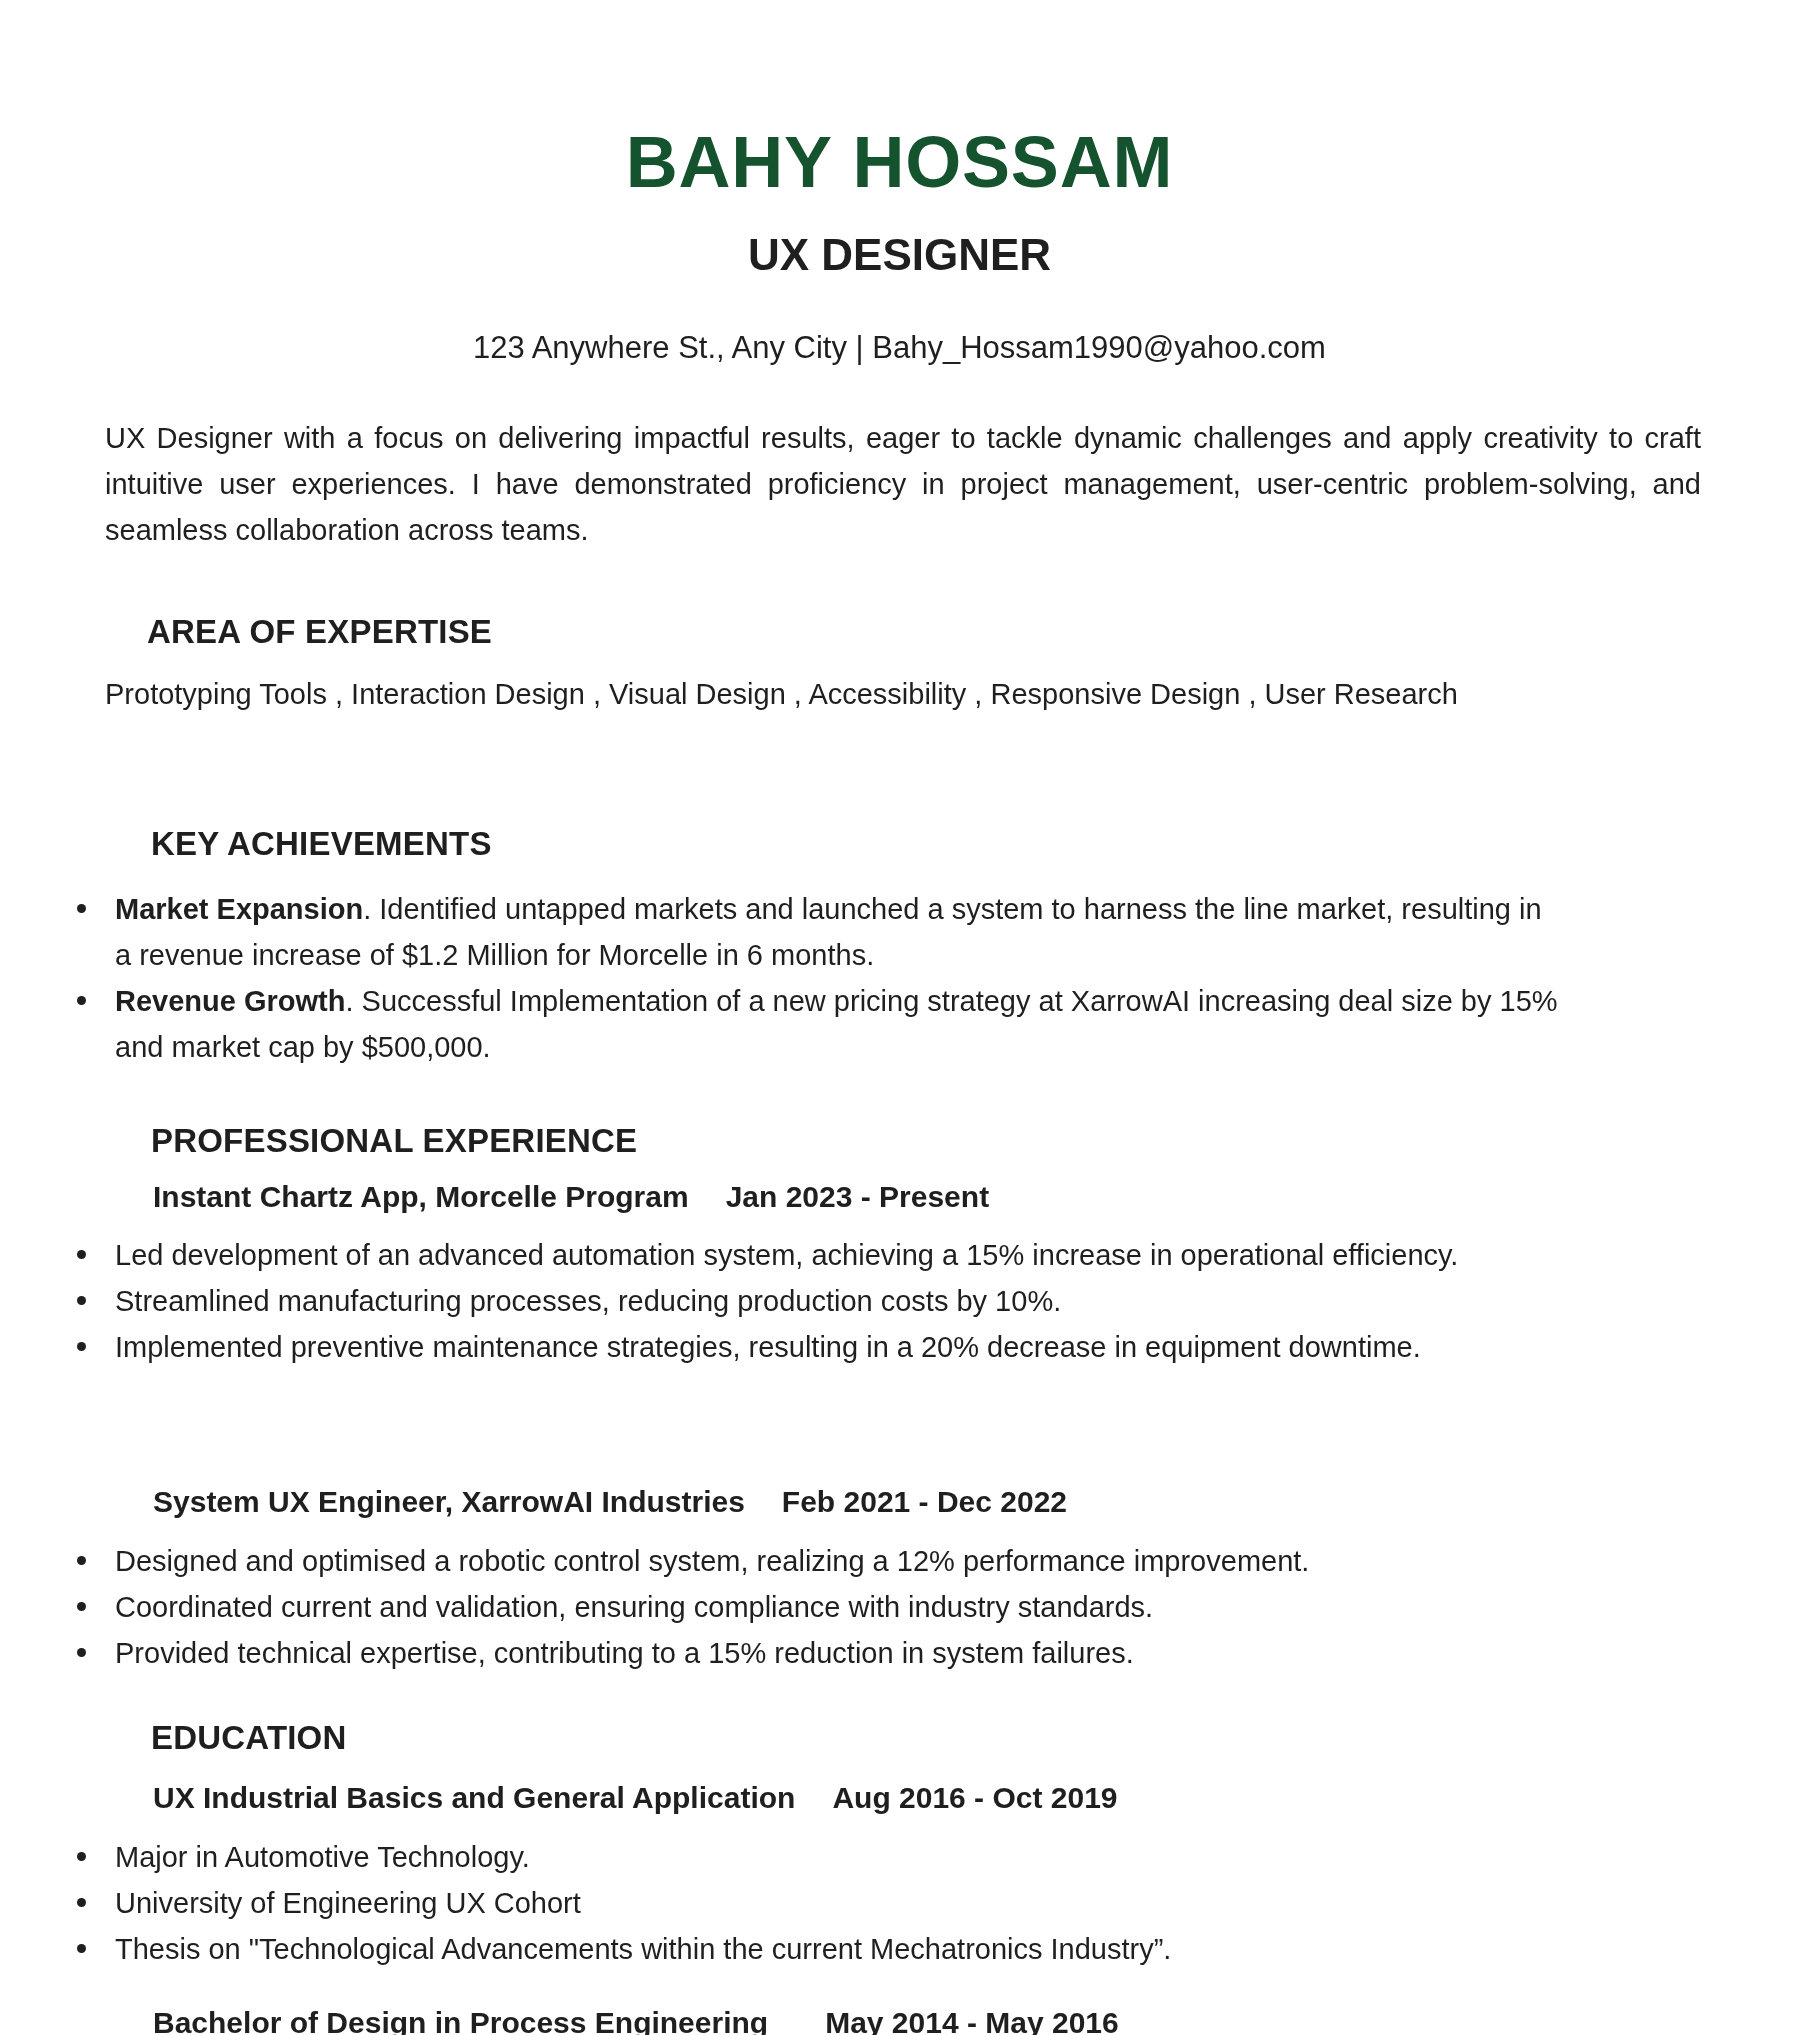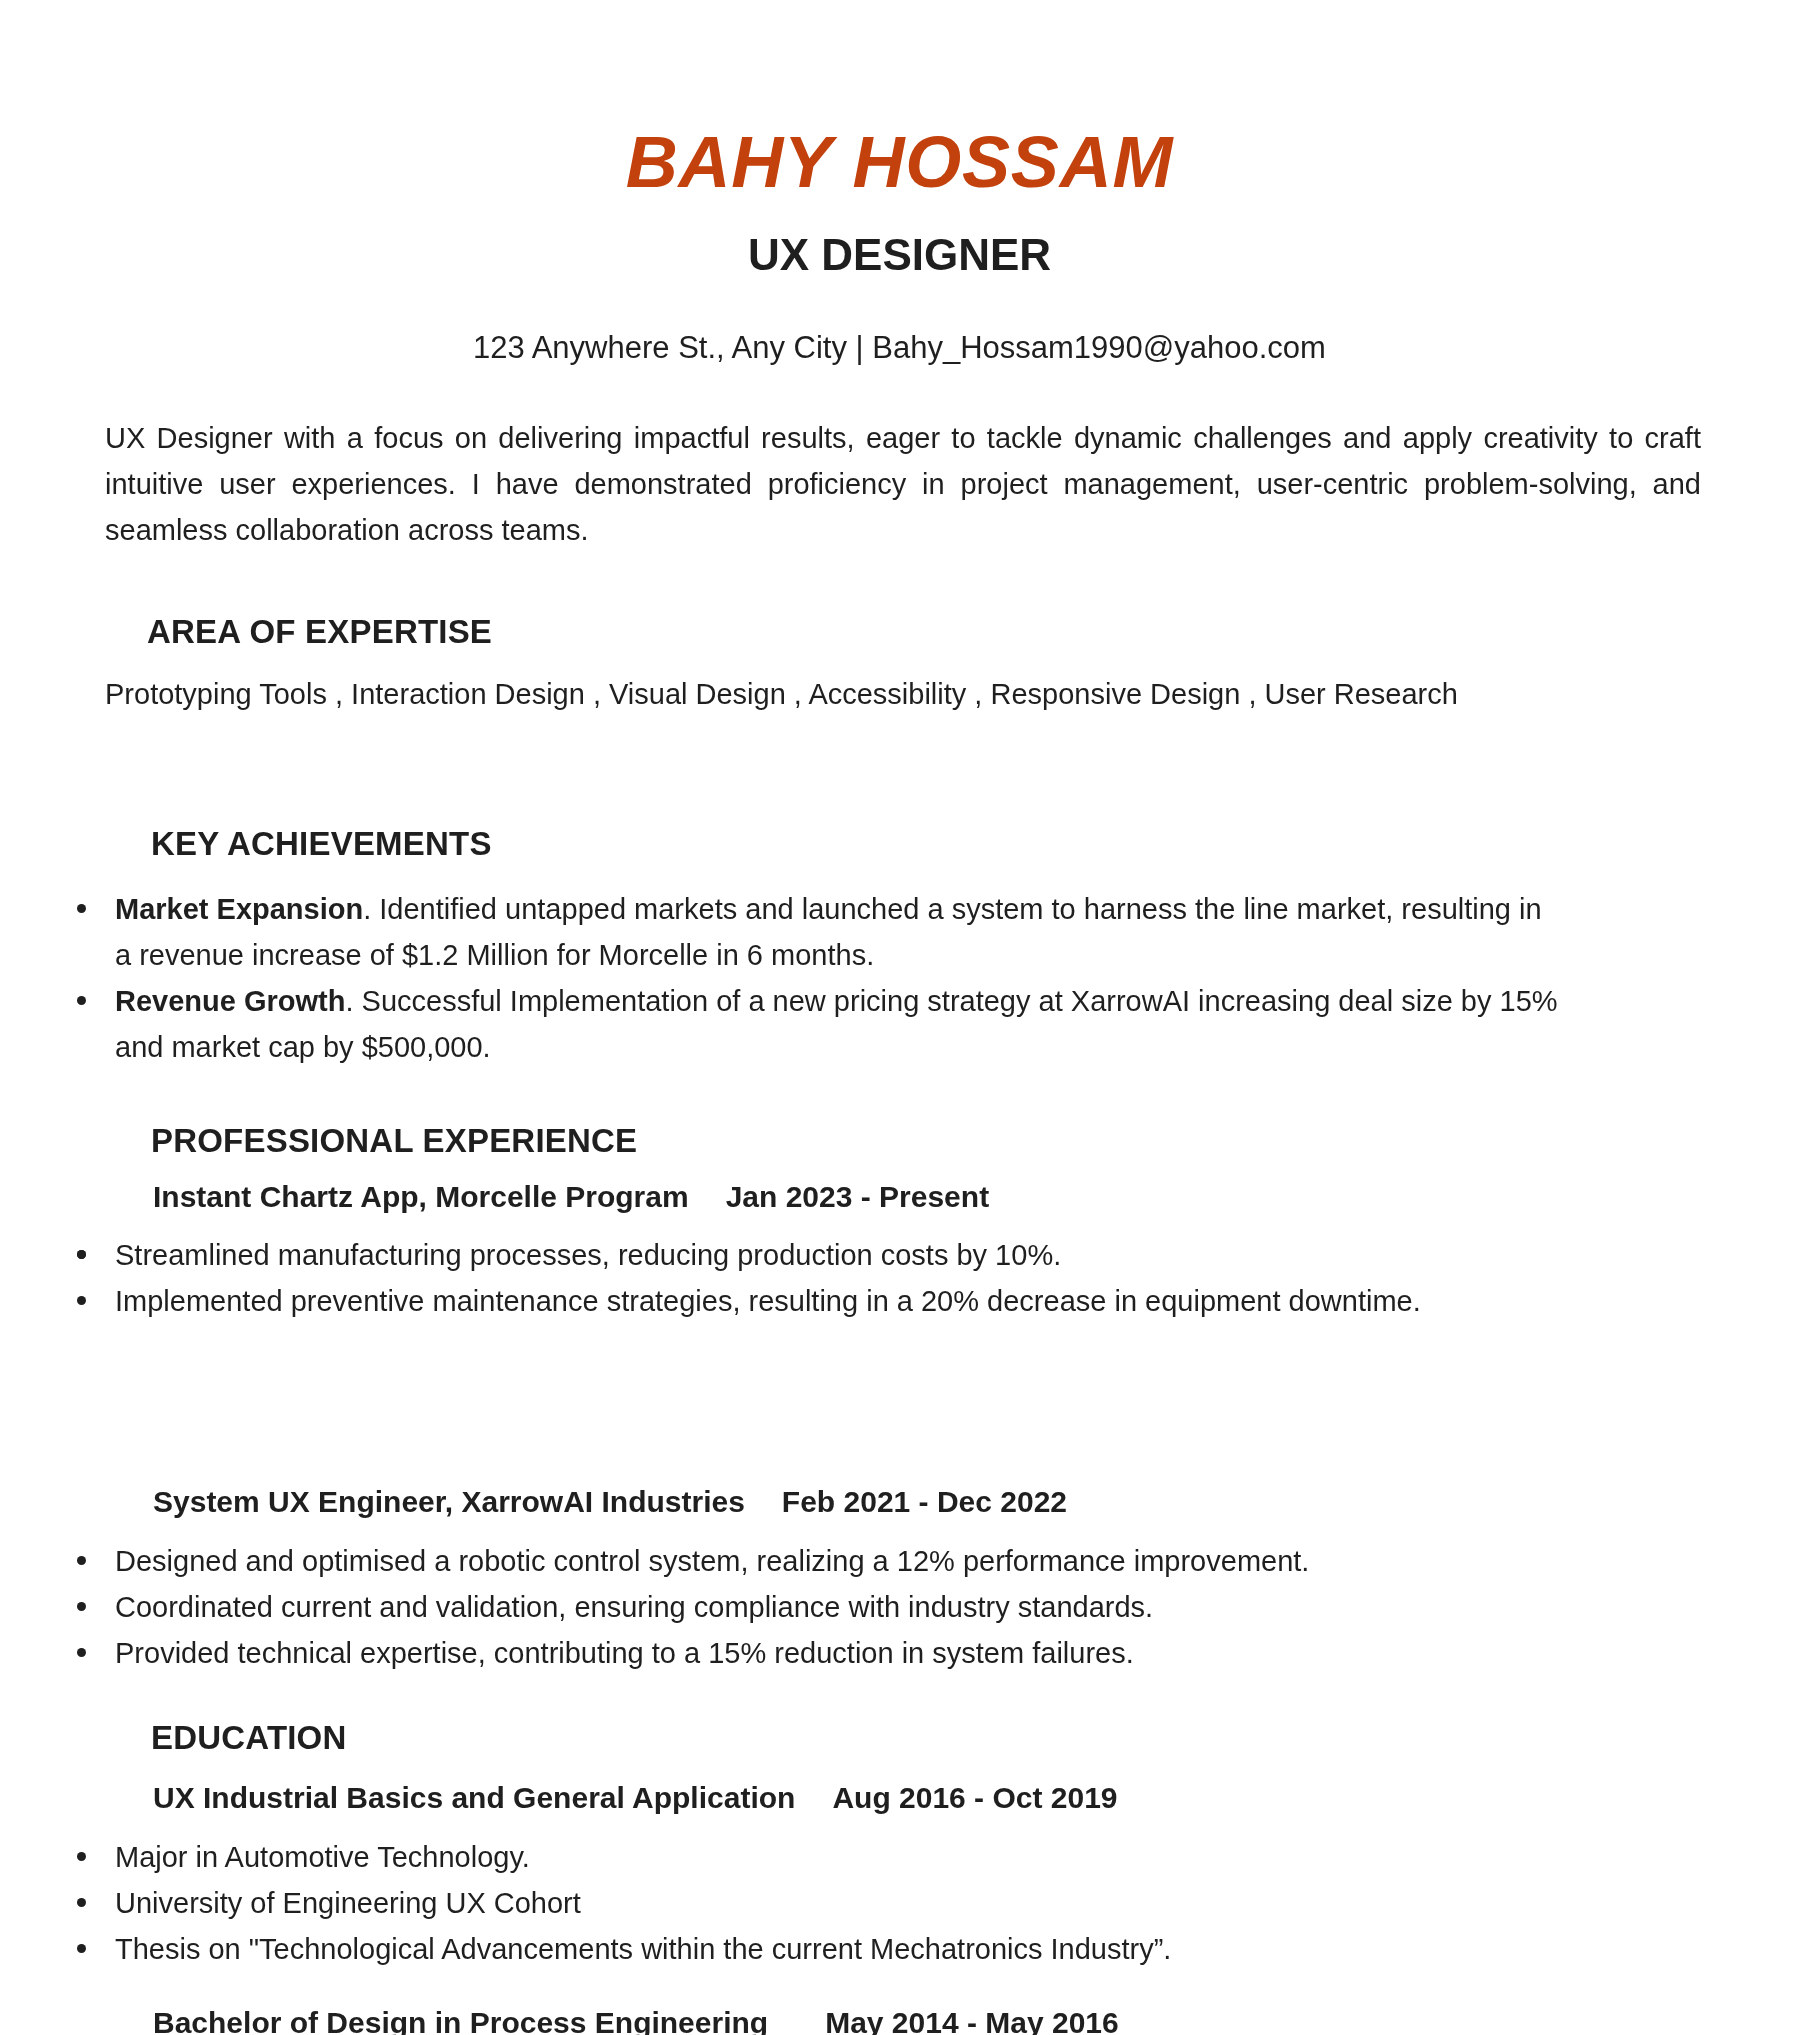--- a/index.html
+++ b/index.html
@@ -9,21 +9,21 @@
     position: relative;
     overflow: hidden;
     color: #1f1f1f;
     font-family: "Liberation Sans", "DejaVu Sans", sans-serif;
   }
   .page { position: absolute; left: 0; top: 0; width: 1799px; height: 2544px; }
 
   .name {
     position: absolute; left: 0; width: 1799px; top: 122px;
     text-align: center; font-weight: 700; font-size: 72px; letter-spacing: 0.8px;
-    line-height: 81px; color: #c2410c; font-style: italic;
+    line-height: 81px; color: #14532d;
   }
   .role {
     position: absolute; left: 0; width: 1799px; top: 228px;
     text-align: center; font-weight: 700; font-size: 44px; line-height: 53px;
   }
   .contact {
     position: absolute; left: 0; width: 1799px; top: 329px;
     text-align: center; font-size: 31px; line-height: 37px;
   }
   .summary {
@@ -83,21 +83,21 @@
     <li>
       <span class="dot"></span>
       <span class="lbl">Revenue Growth</span><span>. Successful Implementation of a new pricing strategy at XarrowAI increasing deal size by 15% and market cap by $500,000.</span>
     </li>
   </ul>
 
   <div class="section-title" style="top:1120px;">PROFESSIONAL EXPERIENCE</div>
 
   <div class="sub-heading" style="top:1176px;"><span>Instant Chartz App, Morcelle Program</span><span class="date">Jan 2023 - Present</span></div>
   <ul class="bullets w-exp" style="top:1220px;">
-    <li><span class="dot"></span></li>
+    <li><span class="dot"></span><span>Led development of an advanced automation system, achieving a 15% increase in operational efficiency.</span></li>
     <li><span class="dot"></span><span>Streamlined manufacturing processes, reducing production costs by 10%.</span></li>
     <li><span class="dot"></span><span>Implemented preventive maintenance strategies, resulting in a 20% decrease in equipment downtime.</span></li>
   </ul>
 
   <div class="sub-heading" style="top:1481px;"><span>System UX Engineer, XarrowAI Industries</span><span class="date">Feb 2021 - Dec 2022</span></div>
   <ul class="bullets w-exp" style="top:1526px;">
     <li><span class="dot"></span><span>Designed and optimised a robotic control system, realizing a 12% performance improvement.</span></li>
     <li><span class="dot"></span><span>Coordinated current and validation, ensuring compliance with industry standards.</span></li>
     <li><span class="dot"></span><span>Provided technical expertise, contributing to a 15% reduction in system failures.</span></li>
   </ul>

